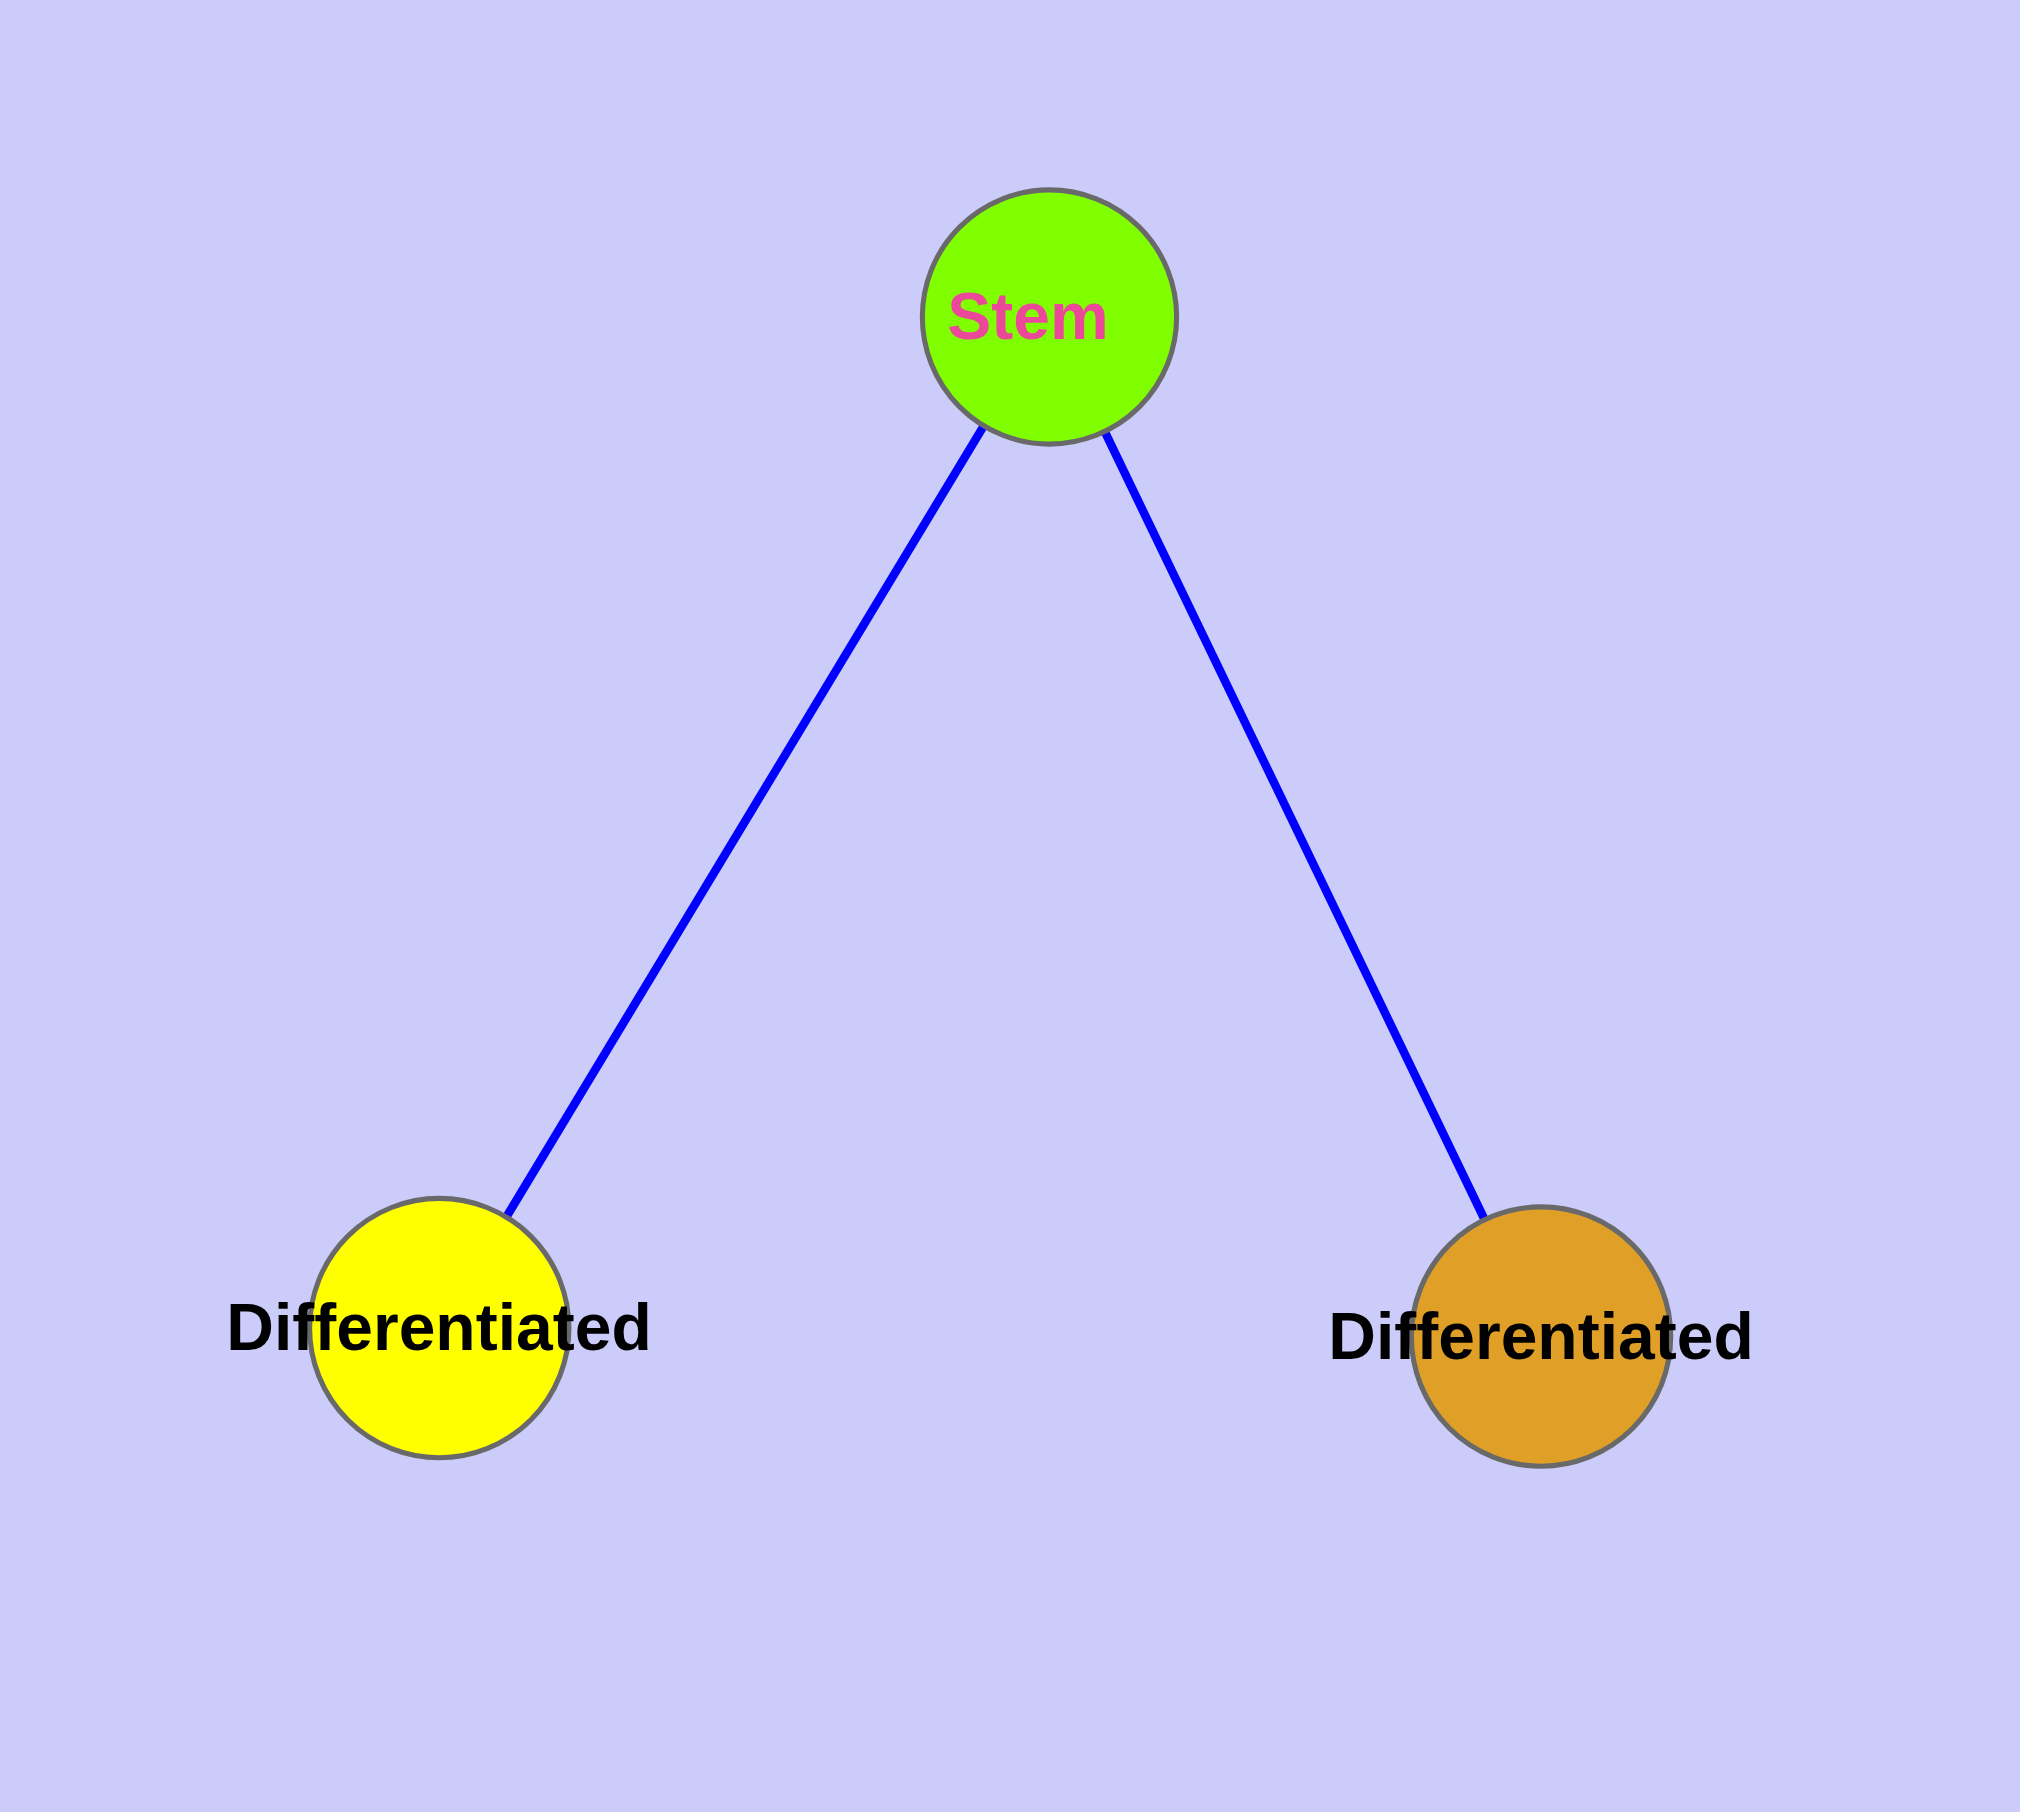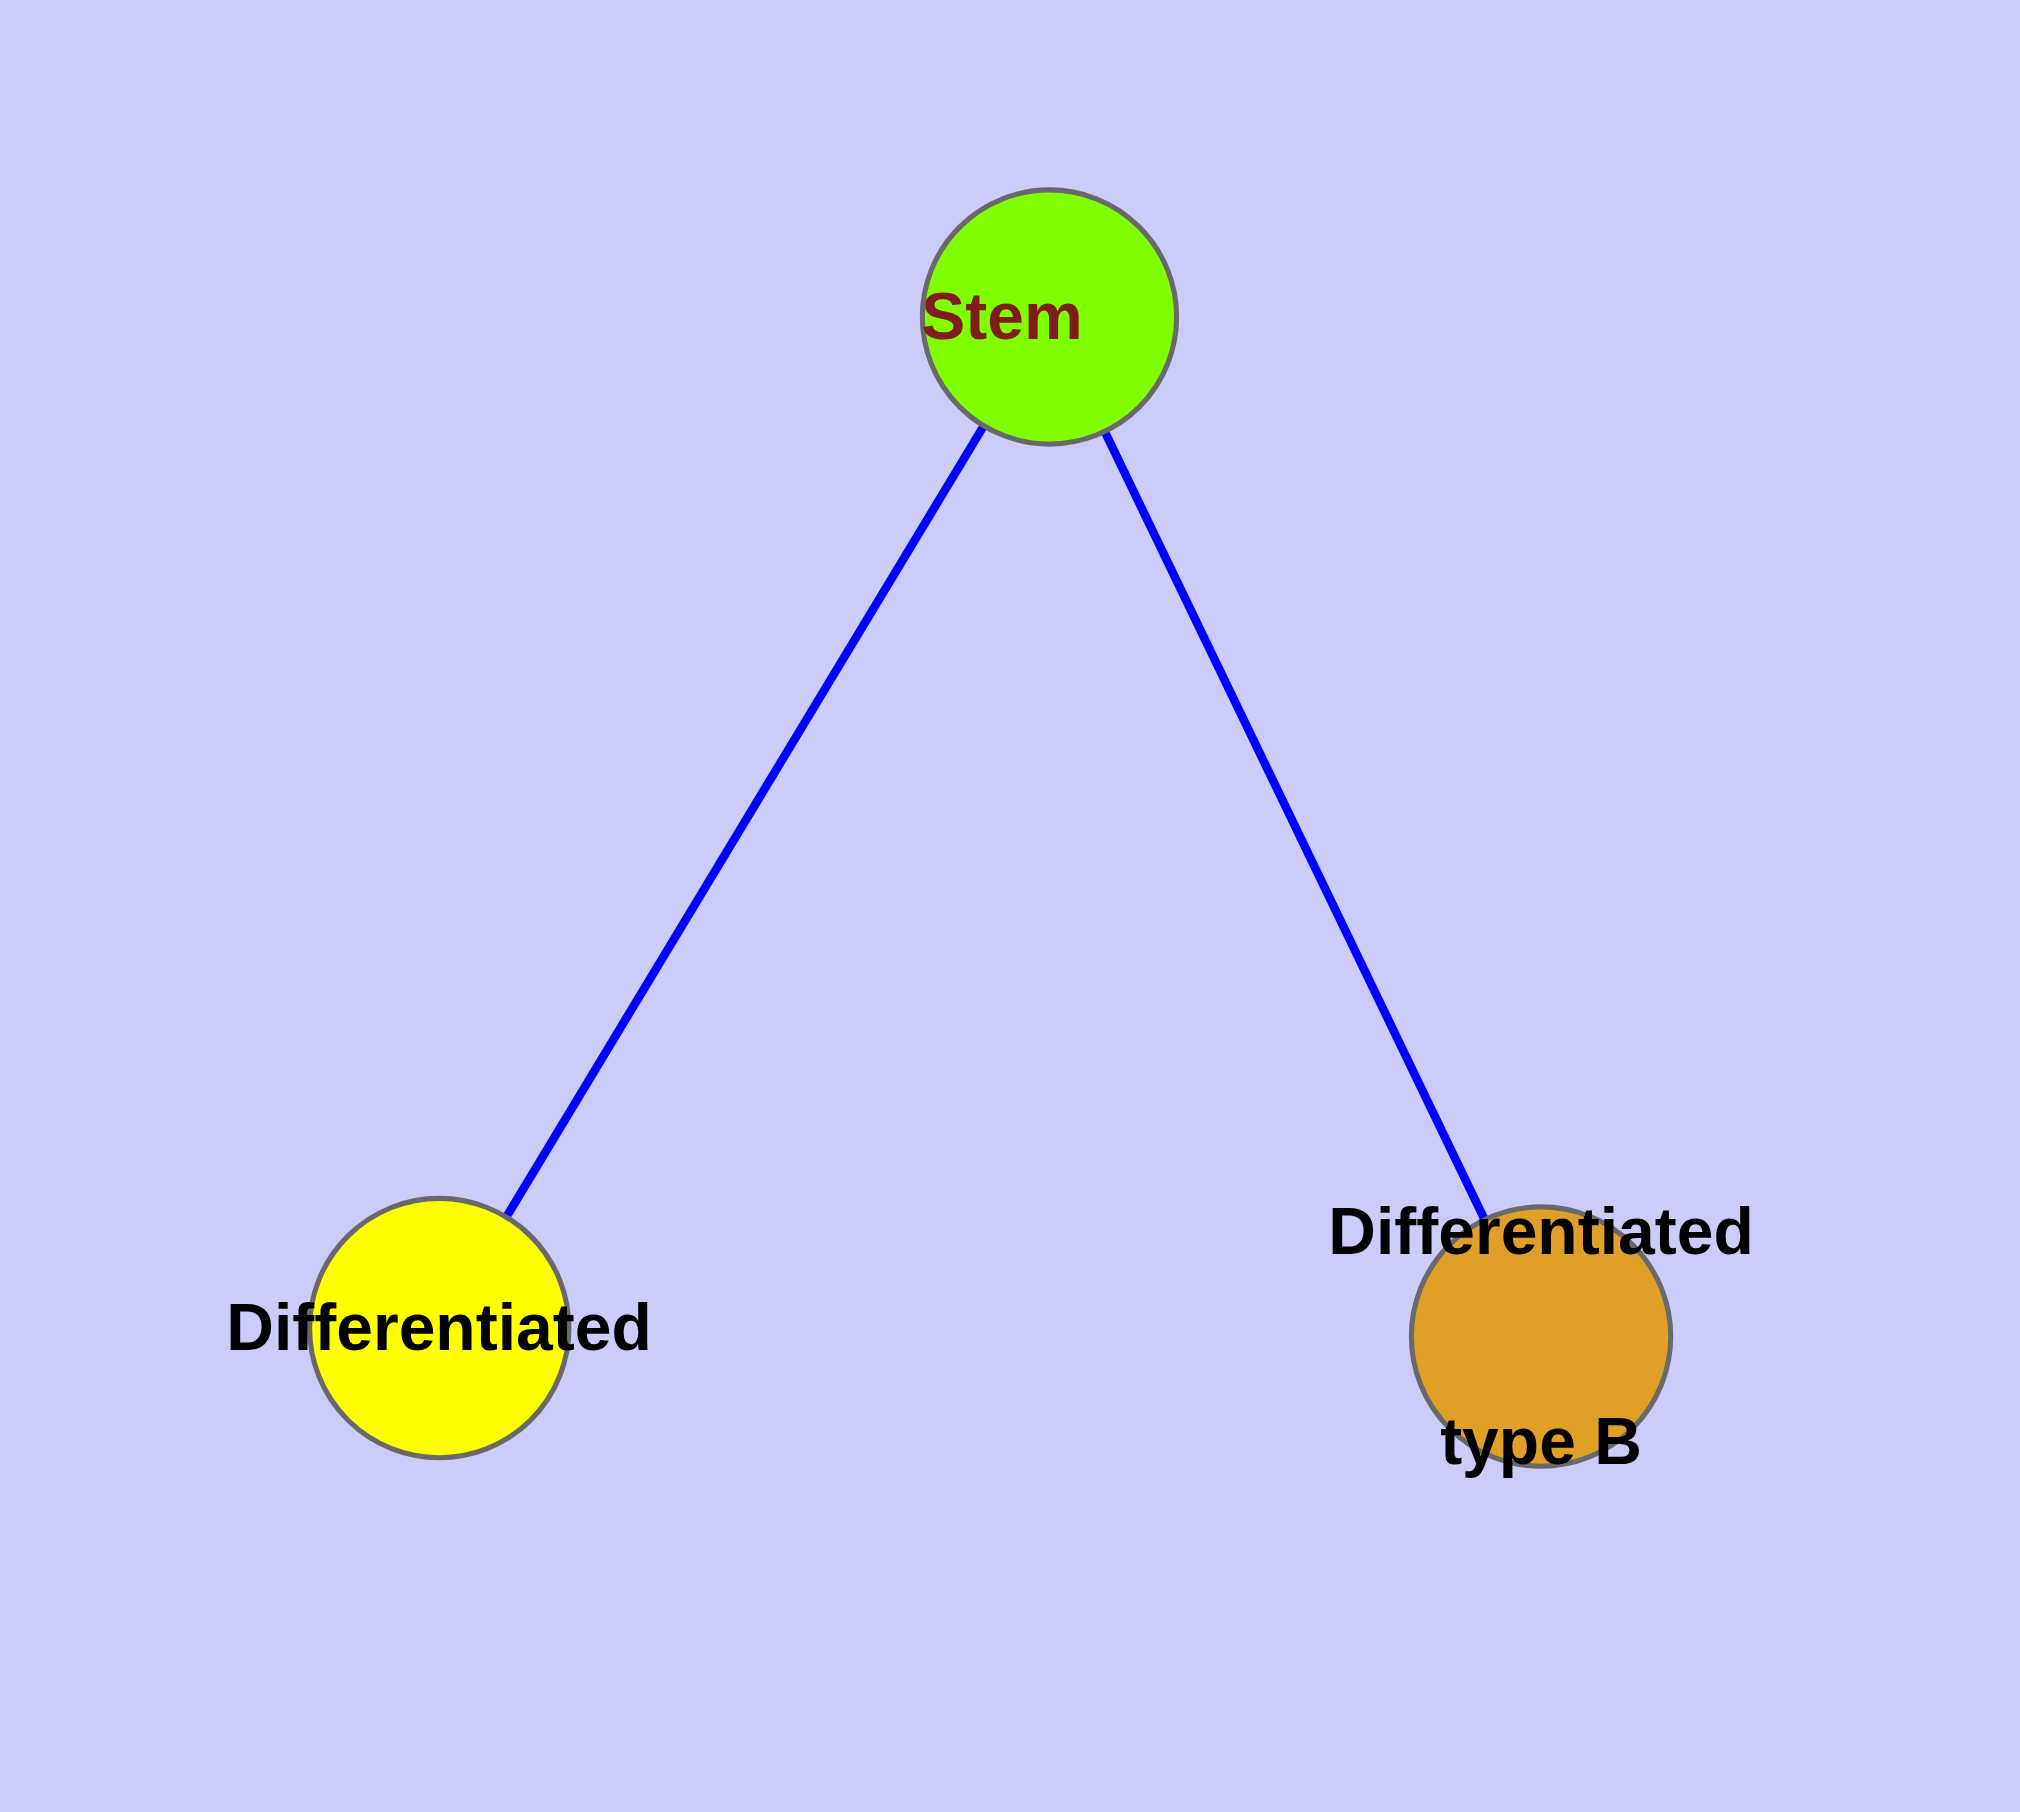--- a/index.html
+++ b/index.html
@@ -53,27 +53,26 @@
       <line id="edge-stem-a" x1="1162.5602934311407" y1="498.9994026897905" x2="594.9898375257537" y2="1439.432116433022" stroke="#0000ff" stroke-width="10" stroke-linecap="butt"></line>
       <line id="edge-stem-b" x1="1301.4060971514377" y1="505.5129911606547" x2="1753.2910378386011" y2="1442.7846871031675" stroke="#0000ff" stroke-width="10" stroke-linecap="butt"></line>
     </g>
     <g>
       <circle id="node-diff-a" cx="518" cy="1567" r="153" fill="#ffff00" stroke="#696969" stroke-width="6"></circle>
       <circle id="node-diff-b" cx="1818" cy="1577" r="153" fill="#e0a028" stroke="#696969" stroke-width="6"></circle>
       <circle id="node-stem" cx="1238" cy="374" r="150" fill="#80ff00" stroke="#696969" stroke-width="6"></circle>
     </g>
   </svg>
 
-  <div class="node-label" id="label-stem" style="left: 1002px; top: 317px; font-size: 66px; color: #7f1d1d; font-weight: bold;">
+  <div class="node-label" id="label-stem" style="left: 1028px; top: 317px; font-size: 66px; color: #ec4899; font-weight: bold;">
     <div>Stem</div>
   </div>
 
   <div class="node-label" id="label-diff-a" style="left: 439px; top: 1328px; font-size: 66px; color: rgb(0, 0, 0); font-weight: bold;">
     <div>Differentiated</div>
   </div>
 
   <div class="node-label" id="label-diff-b" style="left: 1541px; top: 1337px; font-size: 66px; color: rgb(0, 0, 0); font-weight: bold;">
     <div>Differentiated</div>
-    <div>type B</div>
   </div>
 
 </div>
 
 
 </body></html>

